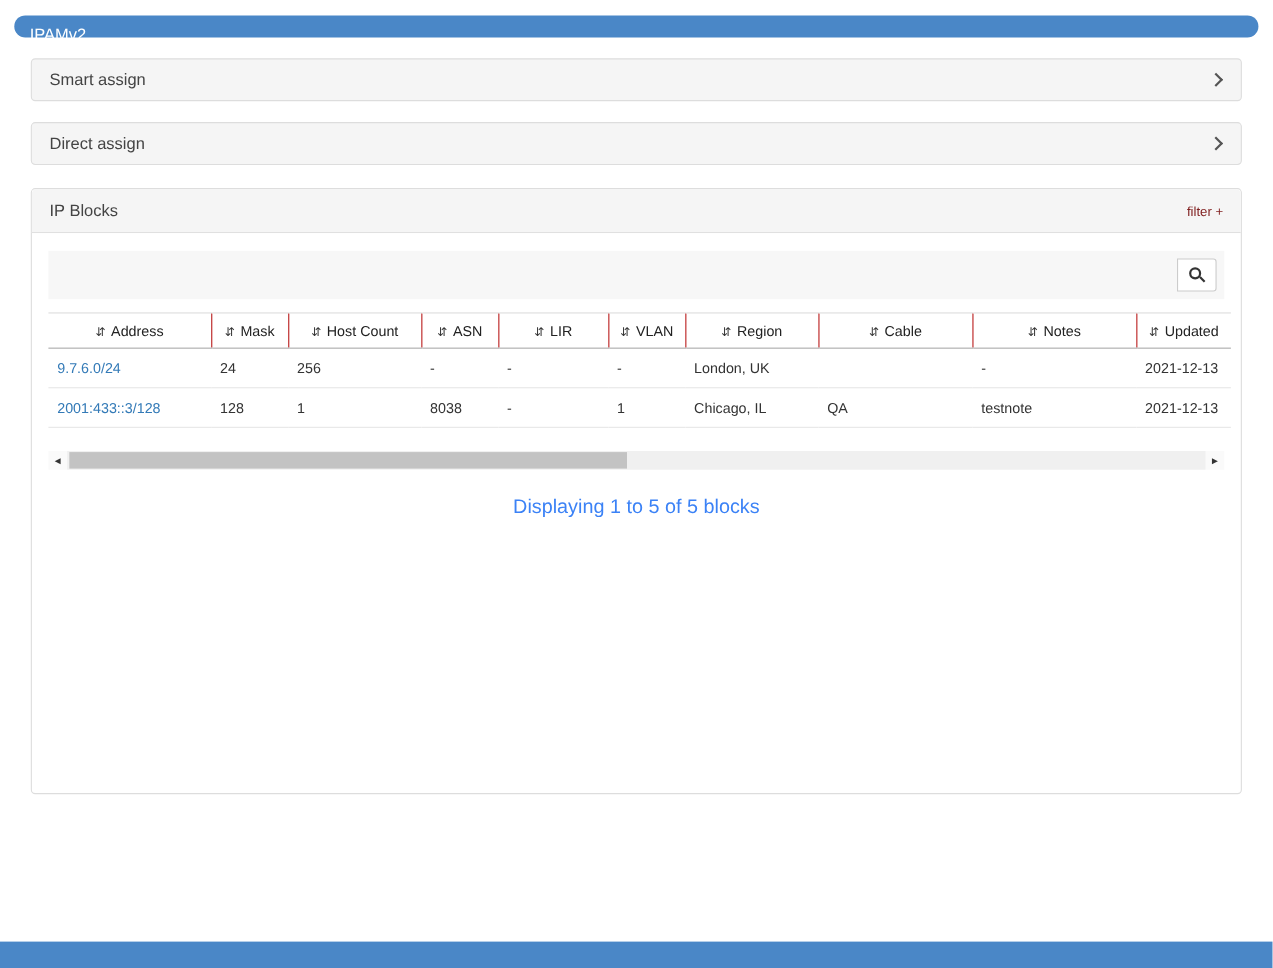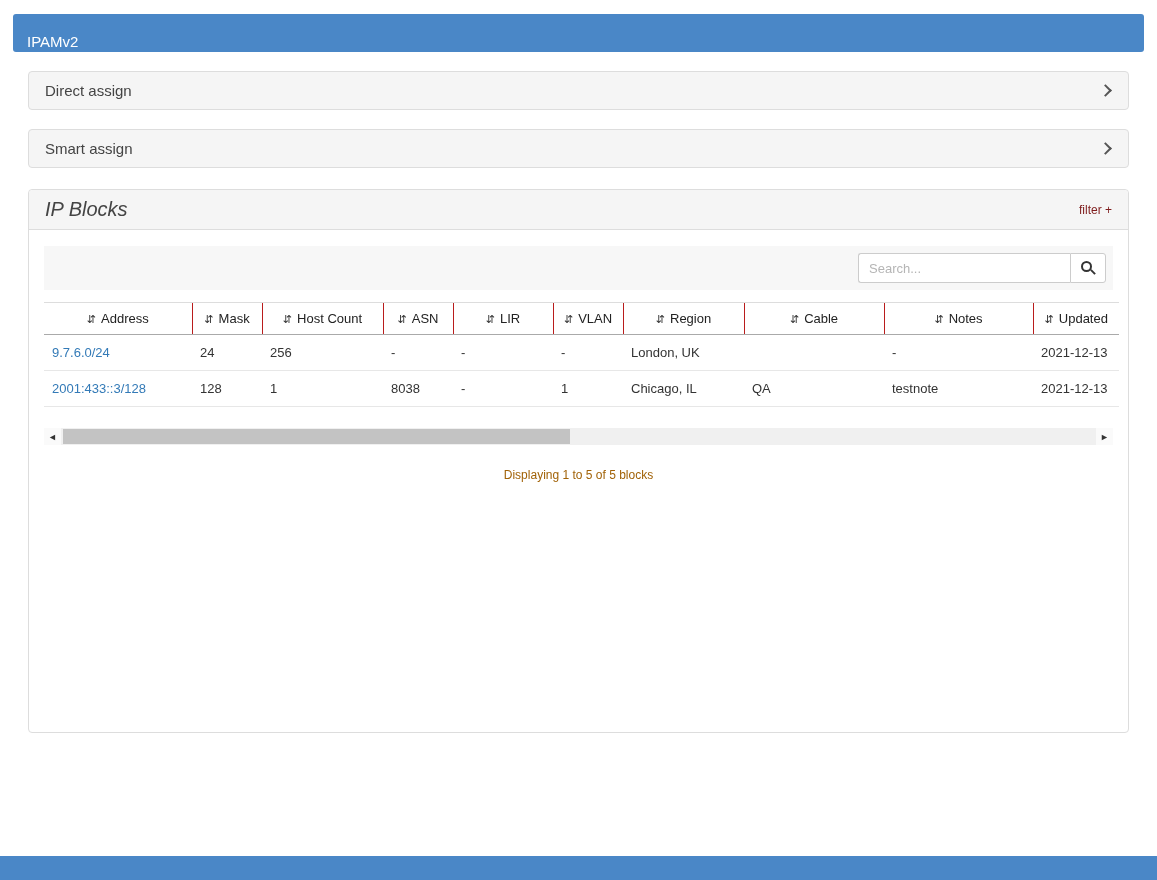--- a/index.html
+++ b/index.html
@@ -12,25 +12,25 @@
     width: 1157px;
     display: flex;
     flex-direction: column;
   }
   .page { flex: 1 0 auto; padding: 14px 13px 0 13px; }
 
   
   .app-header {
     background: #4a87c7;
     color: #ffffff;
-    height: 38px;
+    height: 20px;
     line-height: 36px;
-    padding: 10px 14px;
+    padding: 0 14px;
     font-size: 15px;
-    border-radius: 3px;
+    border-radius: 14px;
   }
 
   .content { padding: 0 15px; }
 
   
   .accordion {
     background: #f5f5f5;
     border: 1px solid #ddd;
     border-radius: 4px;
     height: 39px;
@@ -61,21 +61,21 @@
   .card-header {
     background: #f5f5f5;
     border-bottom: 1px solid #ddd;
     border-radius: 4px 4px 0 0;
     height: 40px;
     padding: 0 16px;
     display: flex;
     align-items: center;
     justify-content: space-between;
   }
-  .card-header .panel-title { font-size: 20px; color: #444; font-style: italic; }
+  .card-header .panel-title { font-size: 15px; color: #444; }
   .filter-link { font-size: 12px; color: #7f1d1d; text-decoration: none; cursor: pointer; }
   .card-body { padding: 16px 15px 250px 15px; }
 
   
   .toolbar {
     background: #f7f7f7;
     height: 44px;
     display: flex;
     align-items: center;
     justify-content: flex-end;
@@ -174,22 +174,22 @@
     position: absolute;
     left: 2px; top: 1px; bottom: 1px;
     width: 49%;
     background: #c3c3c3;
     cursor: pointer;
   }
 
   .summary {
     margin-top: 23px;
     text-align: center;
-    font-size: 12px;
-    color: #a16207;
+    font-size: 18px;
+    color: #3b82f6;
   }
 
   
   .app-footer {
     flex-shrink: 0;
     height: 24px;
     background: #4a87c7;
     width: 100%;
   }
 </style>
@@ -198,39 +198,38 @@
 
 <div class="page">
 
   <header class="app-header">
     <span>IPAMv2</span>
   </header>
 
   <div class="content">
 
     <section class="accordion">
-      <span class="panel-title">Direct assign</span>
+      <span class="panel-title">Smart assign</span>
       <span class="chevron-right"></span>
     </section>
 
     <section class="accordion">
-      <span class="panel-title">Smart assign</span>
+      <span class="panel-title">Direct assign</span>
       <span class="chevron-right"></span>
     </section>
 
     <section class="card">
       <div class="card-header">
         <span class="panel-title">IP Blocks</span>
         <a class="filter-link">filter +</a>
       </div>
       <div class="card-body">
 
         <div class="toolbar">
           <div class="input-group">
-            <input class="search-input" type="text" placeholder="Search..." style="">
             <button class="search-btn">
               <span class="search-icon"></span>
             </button>
           </div>
         </div>
 
         <div class="table-wrap">
           <table class="ip-table">
             <colgroup id="colgroup">
                 <col style="width: 148px;">

